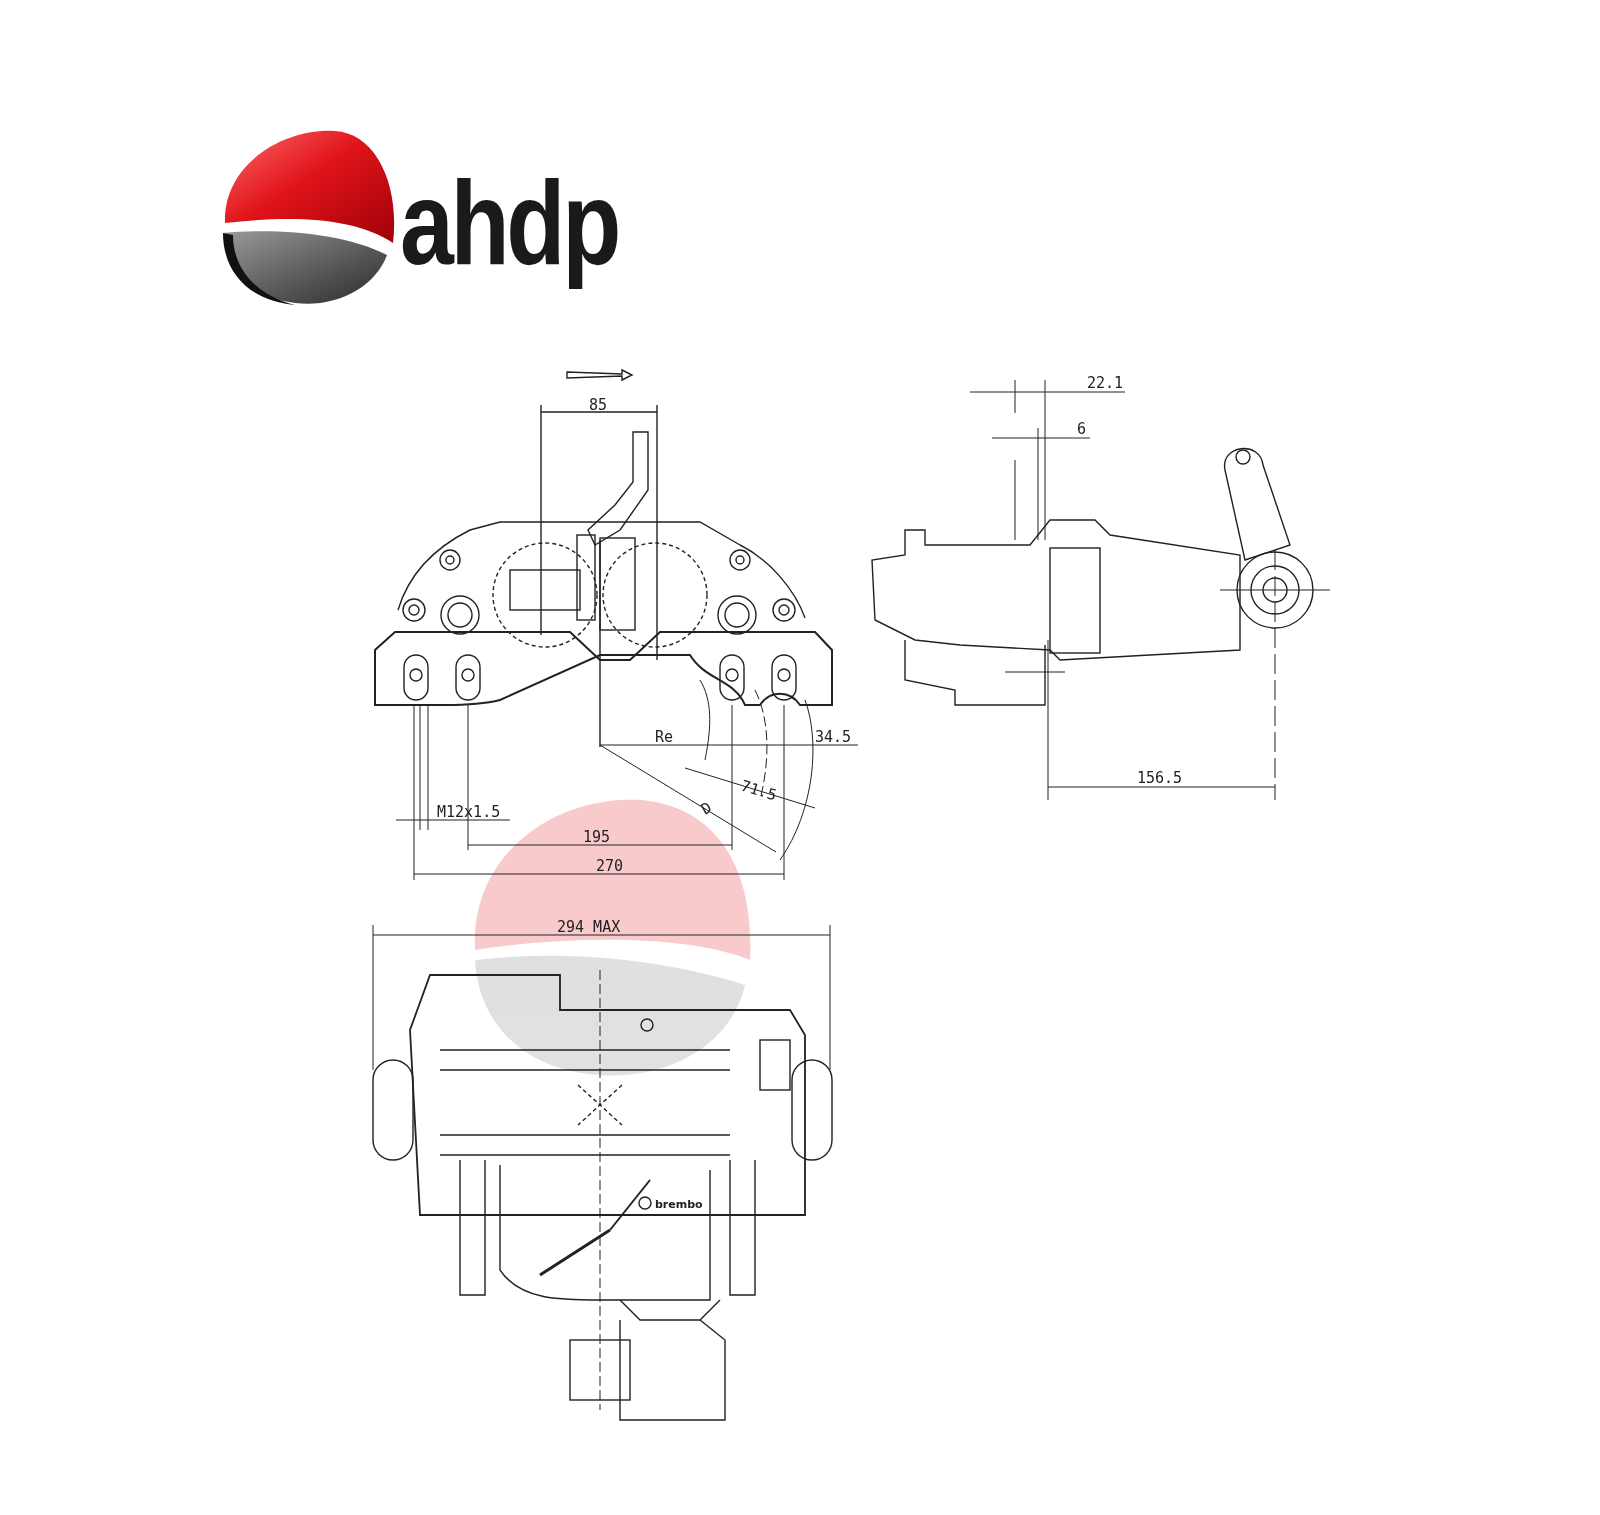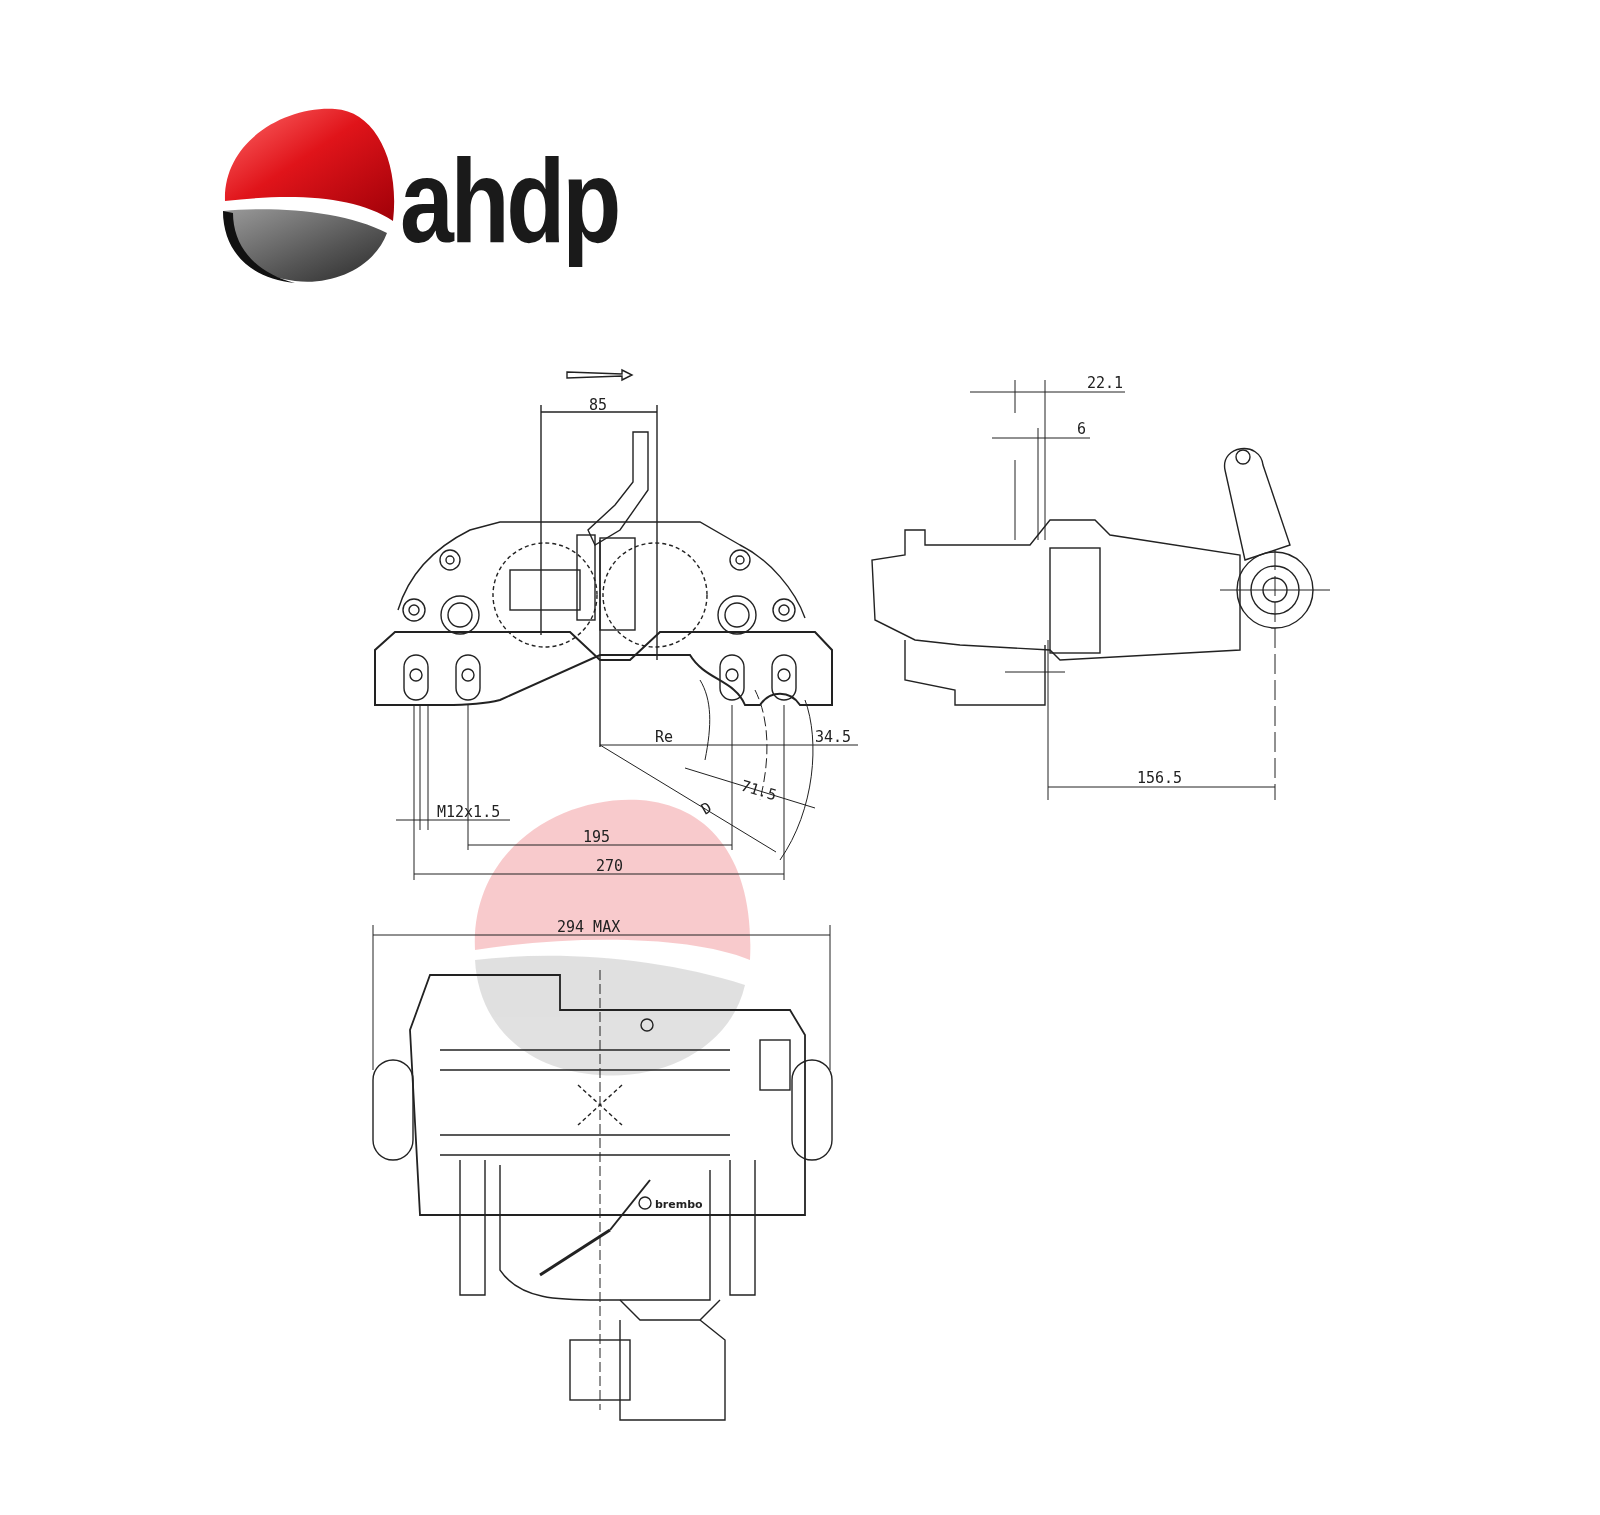--- a/index.html
+++ b/index.html
@@ -5,21 +5,21 @@
   html,body{margin:0;padding:0;background:#ffffff;}
   body{width:1600px;height:1515px;position:relative;overflow:hidden;font-family:"DejaVu Sans",sans-serif;}
   .abs{position:absolute;}
   svg{position:absolute;left:0;top:0;}
   .dim{font-family:"DejaVu Sans Mono","Liberation Mono",monospace;font-size:15px;fill:#222;}
   .logo-text{font-family:"Liberation Sans","DejaVu Sans",sans-serif;font-weight:bold;}
 </style>
 </head>
 <body>
 
-<div class="abs" style="left:215px;top:101px;width:440px;height:200px;">
+<div class="abs" style="left:215px;top:123px;width:440px;height:200px;">
   <svg width="440" height="200">
     <defs>
       <linearGradient id="rg" x1="0" y1="0" x2="1" y2="1">
         <stop offset="0" stop-color="#ff6a6a"></stop>
         <stop offset="0.45" stop-color="#e0141a"></stop>
         <stop offset="1" stop-color="#a00008"></stop>
       </linearGradient>
       <linearGradient id="gg" x1="0" y1="0" x2="1" y2="1">
         <stop offset="0" stop-color="#9a9a9a"></stop>
         <stop offset="0.6" stop-color="#555"></stop>

